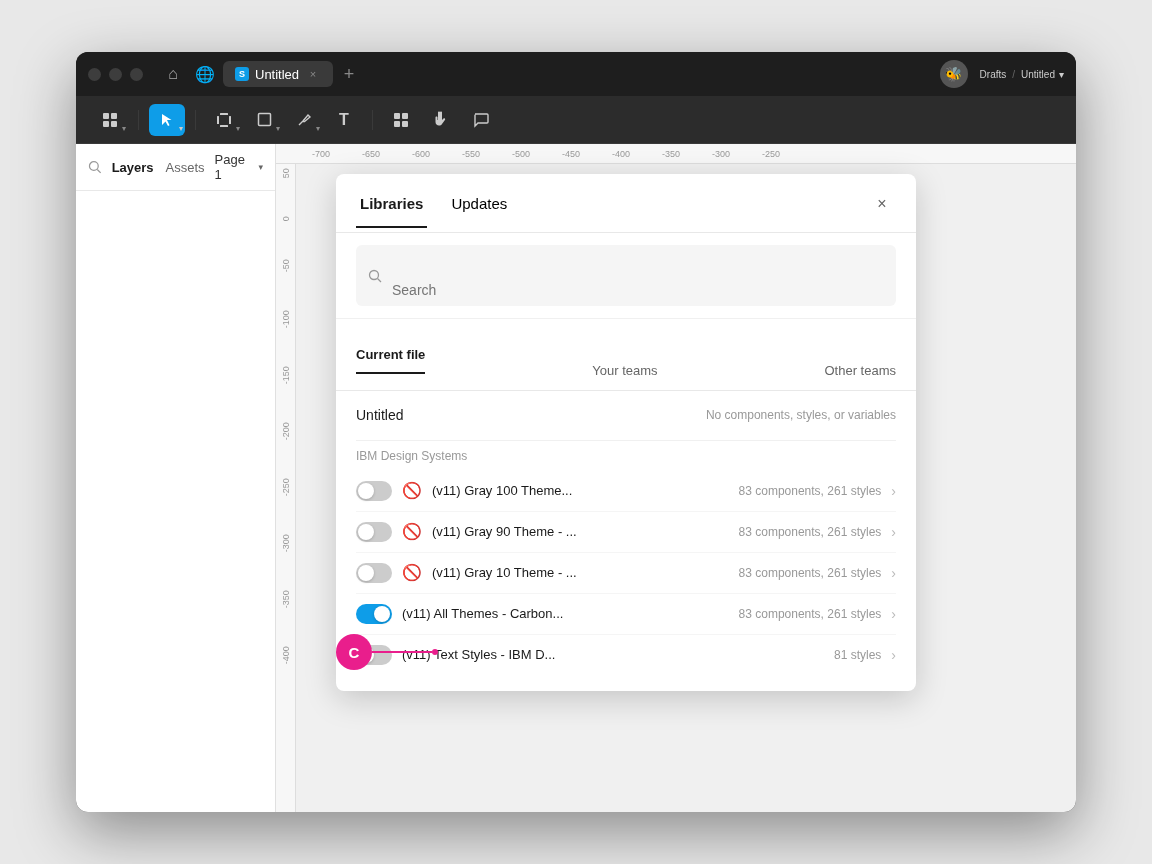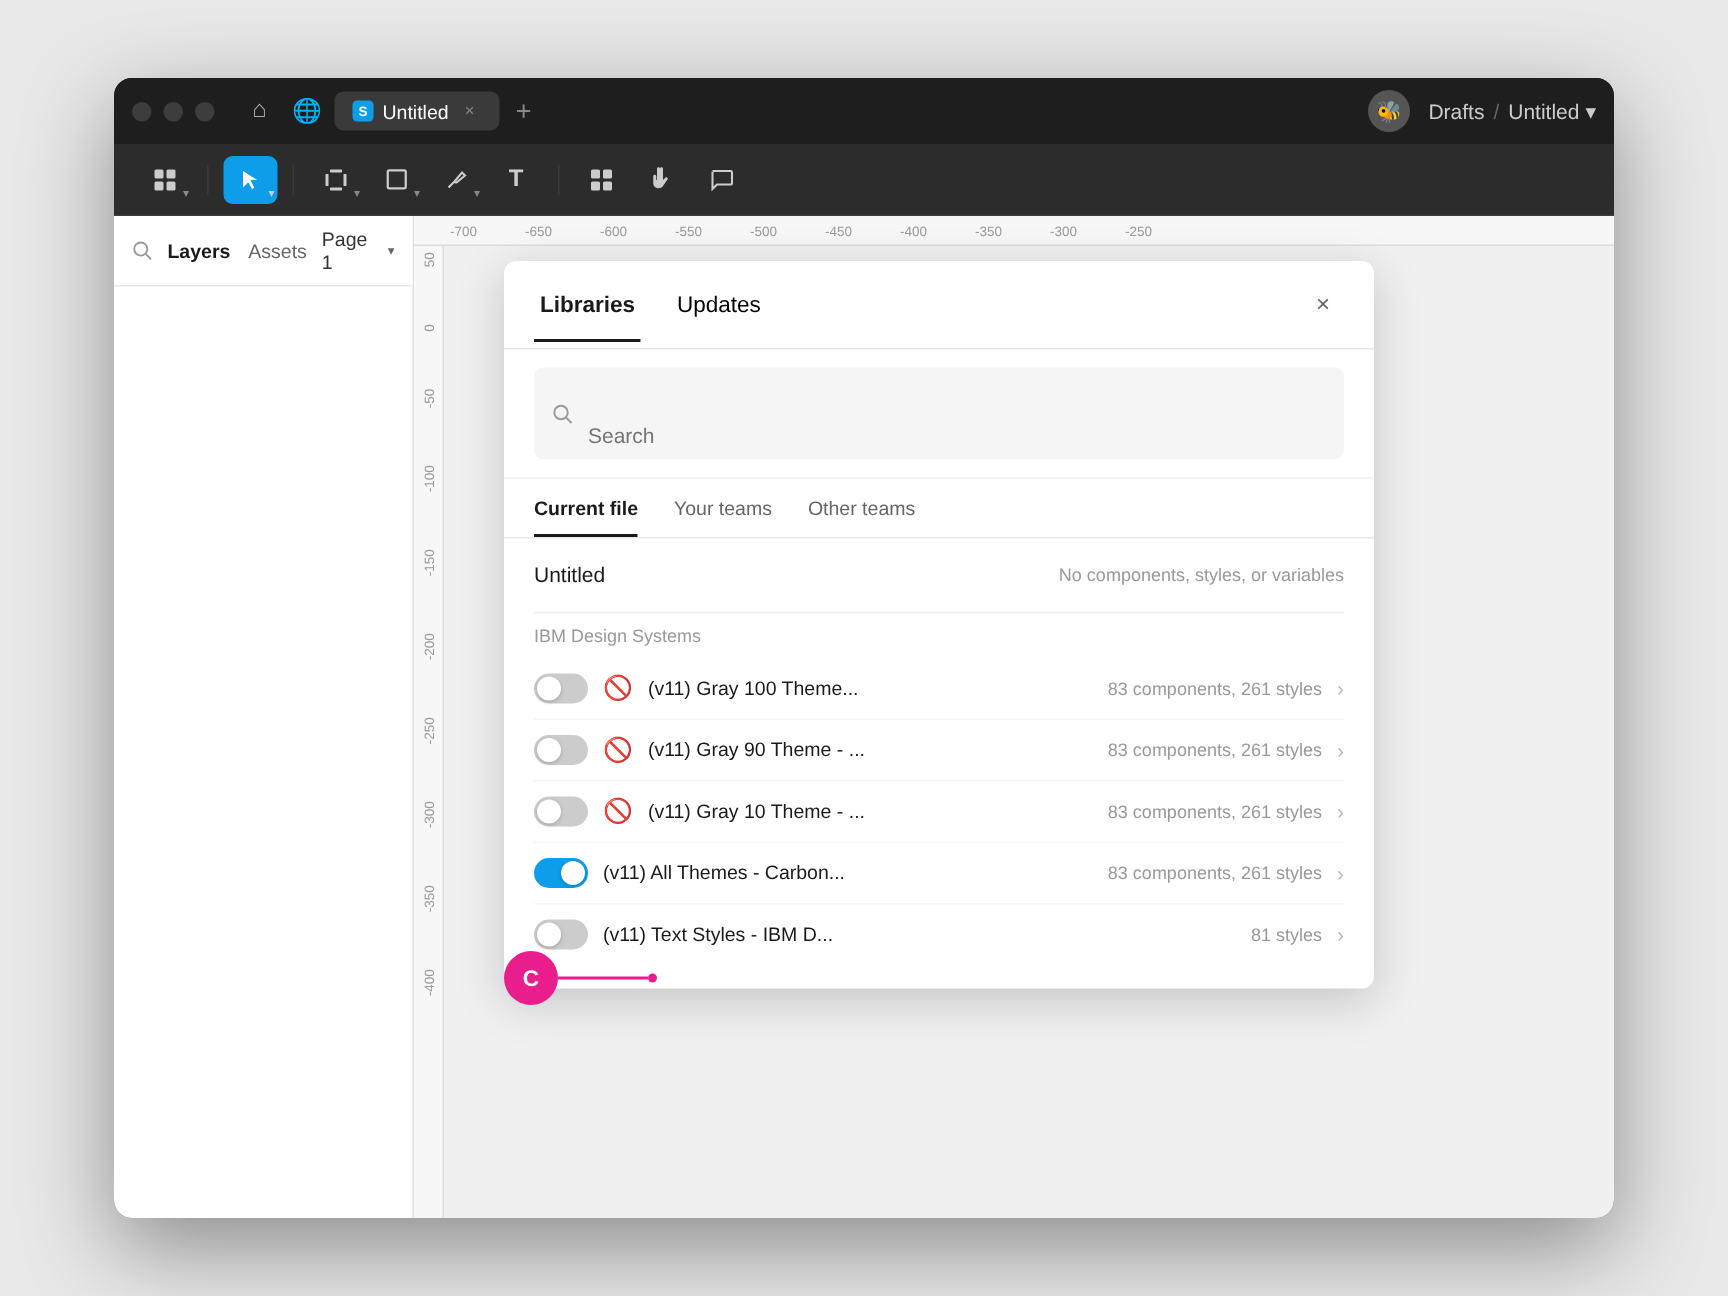--- a/index.html
+++ b/index.html
@@ -118,21 +118,21 @@
       background: #555;
       display: flex; align-items: center; justify-content: center;
       font-size: 14px;
       overflow: hidden;
     }
 
     .breadcrumb {
       display: flex;
       align-items: center;
       color: #ccc;
-      font-size: 14px;
+      font-size: 10px;
       gap: 6px;
     }
 
     .breadcrumb-sep { color: #666; }
 
     .breadcrumb-current {
       display: flex; align-items: center; gap: 4px;
       cursor: pointer;
     }
 
@@ -333,35 +333,37 @@
       flex: 1;
       margin-top: 29px;
     }
 
     .lib-subtabs {
       display: flex;
       align-items: center;
       padding: 12px 20px 0;
       gap: 24px;
       border-bottom: 1px solid #e8e8e8;
+      justify-content: space-between;
     }
 
     .lib-subtab {
       font-size: 13px;
       font-weight: 600;
       padding-bottom: 10px;
       cursor: pointer;
       color: #1a1a1a;
       border-bottom: 2px solid #1a1a1a;
     }
 
     .lib-subtab.inactive {
       font-weight: 400;
       color: #666;
       border-bottom: 2px solid transparent;
+      margin-top: 32px;
     }
 
     .lib-content {
       padding: 16px 20px;
       overflow-y: auto;
       flex: 1;
     }
 
     .lib-file-row {
       display: flex;
@@ -609,21 +611,21 @@
           <span style="font-size:13px;color:#333;">Page 1</span>
           <span style="font-size:9px;color:#666;">▾</span>
         </div>
       </div>
       <div style="flex:1;"></div>
     </div>
 
     <div class="canvas-area">
 
       <div class="ruler-top">
-        <div style="display:flex;align-items:flex-end;padding-bottom:2px;gap:0;position:absolute;left:8px;">
+        <div style="display:flex;align-items:flex-end;padding-bottom:2px;gap:0;position:absolute;left:20px;">
           <div class="ruler-mark-h" style="width:50px;text-align:center;font-size:9px;color:#999;">-700</div>
           <div class="ruler-mark-h" style="width:50px;text-align:center;font-size:9px;color:#999;">-650</div>
           <div class="ruler-mark-h" style="width:50px;text-align:center;font-size:9px;color:#999;">-600</div>
           <div class="ruler-mark-h" style="width:50px;text-align:center;font-size:9px;color:#999;">-550</div>
           <div class="ruler-mark-h" style="width:50px;text-align:center;font-size:9px;color:#999;">-500</div>
           <div class="ruler-mark-h" style="width:50px;text-align:center;font-size:9px;color:#999;">-450</div>
           <div class="ruler-mark-h" style="width:50px;text-align:center;font-size:9px;color:#999;">-400</div>
           <div class="ruler-mark-h" style="width:50px;text-align:center;font-size:9px;color:#999;">-350</div>
           <div class="ruler-mark-h" style="width:50px;text-align:center;font-size:9px;color:#999;">-300</div>
           <div class="ruler-mark-h" style="width:50px;text-align:center;font-size:9px;color:#999;">-250</div>

